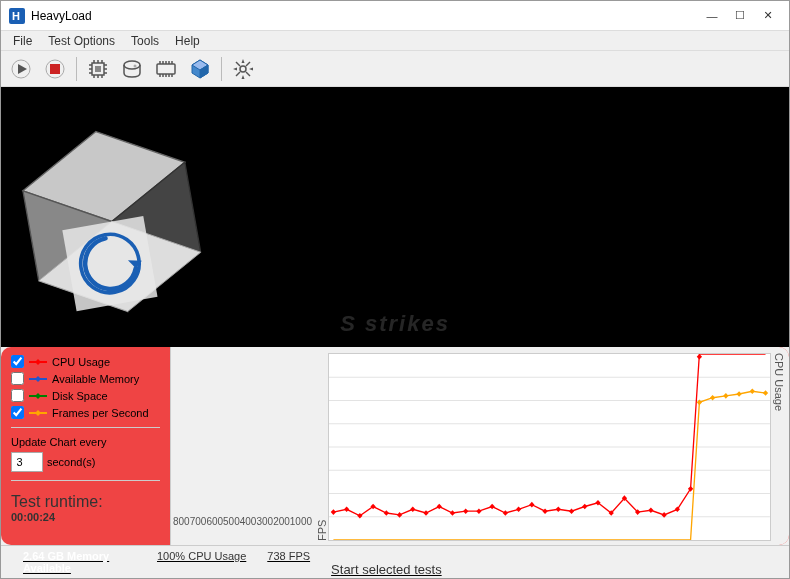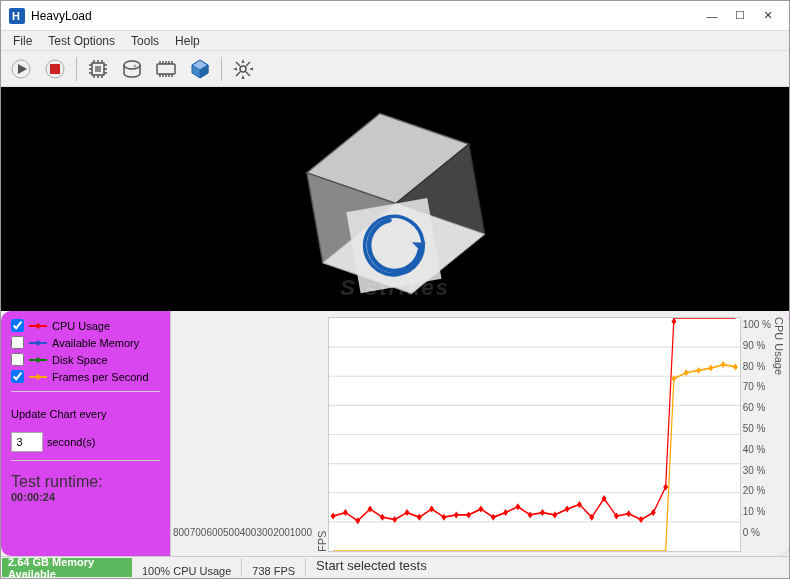--- a/index.html
+++ b/index.html
@@ -93,46 +93,46 @@
       display: flex;
       align-items: center;
       justify-content: center;
       border-radius: 2px;
     }
     .toolbar-sep { width: 1px; height: 24px; background: #bbb; margin: 0 3px; }
 
     
     .render-area {
       background: #000;
-      height: 224px;
+      height: 260px;
       position: relative;
       overflow: hidden;
       display: flex;
       align-items: center;
-      justify-content: center;
+      justify-content: flex-start;
     }
 
     .watermark {
       position: absolute;
       bottom: 10px;
       left: 50%;
       transform: translateX(-50%);
       color: rgba(255,255,255,0.15);
       font-size: 22px;
       font-style: italic;
       font-weight: bold;
       letter-spacing: 2px;
       white-space: nowrap;
     }
 
     
     .bottom-panel {
       display: flex;
       flex: 1;
-      background: #d946ef;
+      background: #ef4444;
       overflow: hidden;
       border-radius: 10px;
     }
 
     
     .left-panel {
       width: 170px;
       padding: 8px 10px;
       display: flex;
       flex-direction: column;
@@ -154,21 +154,21 @@
       cursor: pointer;
     }
 
     .divider-h { border-top: 1px solid #ccc; margin: 4px 0; }
 
     .update-row {
       display: flex;
       align-items: center;
       gap: 4px;
       font-size: 11px;
-      margin-top: 8px;
+      margin-top: 0;
     }
 
     .spinner-input {
       width: 32px;
       height: 20px;
       border: 1px solid #aaa;
       text-align: center;
       font-size: 11px;
       background: white;
     }
@@ -264,21 +264,22 @@
       height: 100%;
     }
 
     
     .status-bar {
       height: 22px;
       background: #f0f0f0;
       border-top: 1px solid #ccc;
       display: flex;
       align-items: center;
-      padding: 1px;
+      padding: 16px;
+      text-decoration: underline;
     }
 
     .status-progress {
       width: 130px;
       height: 100%;
       background: linear-gradient(to right, #5cb85c 0%, #5cb85c 100%);
       display: flex;
       align-items: center;
       padding: 0 6px;
     }
@@ -586,33 +587,20 @@
                 <polygon points="420,49 423,52 420,55 417,52"></polygon>
                 <polygon points="435,44 438,47 435,50 432,47"></polygon>
                 <polygon points="450,42 453,45 450,48 447,45"></polygon>
                 <polygon points="465,40 468,43 465,46 462,43"></polygon>
                 <polygon points="480,37 483,40 480,43 477,40"></polygon>
                 <polygon points="495,39 498,42 495,45 492,42"></polygon>
               </g>
             </svg>
           </div>
 
-          <div class="y-axis-ticks-right">
-            <span>100 %</span>
-            <span>90 %</span>
-            <span>80 %</span>
-            <span>70 %</span>
-            <span>60 %</span>
-            <span>50 %</span>
-            <span>40 %</span>
-            <span>30 %</span>
-            <span>20 %</span>
-            <span>10 %</span>
-            <span>0 %</span>
-          </div>
 
           <div class="chart-y-label-right">CPU Usage</div>
         </div>
       </div>
     </div>
   </div>
 
   <div class="status-bar">
     <div class="status-progress">
       <span style="font-size:11px; color:white; font-weight:bold;">2.64 GB Memory Available</span>

